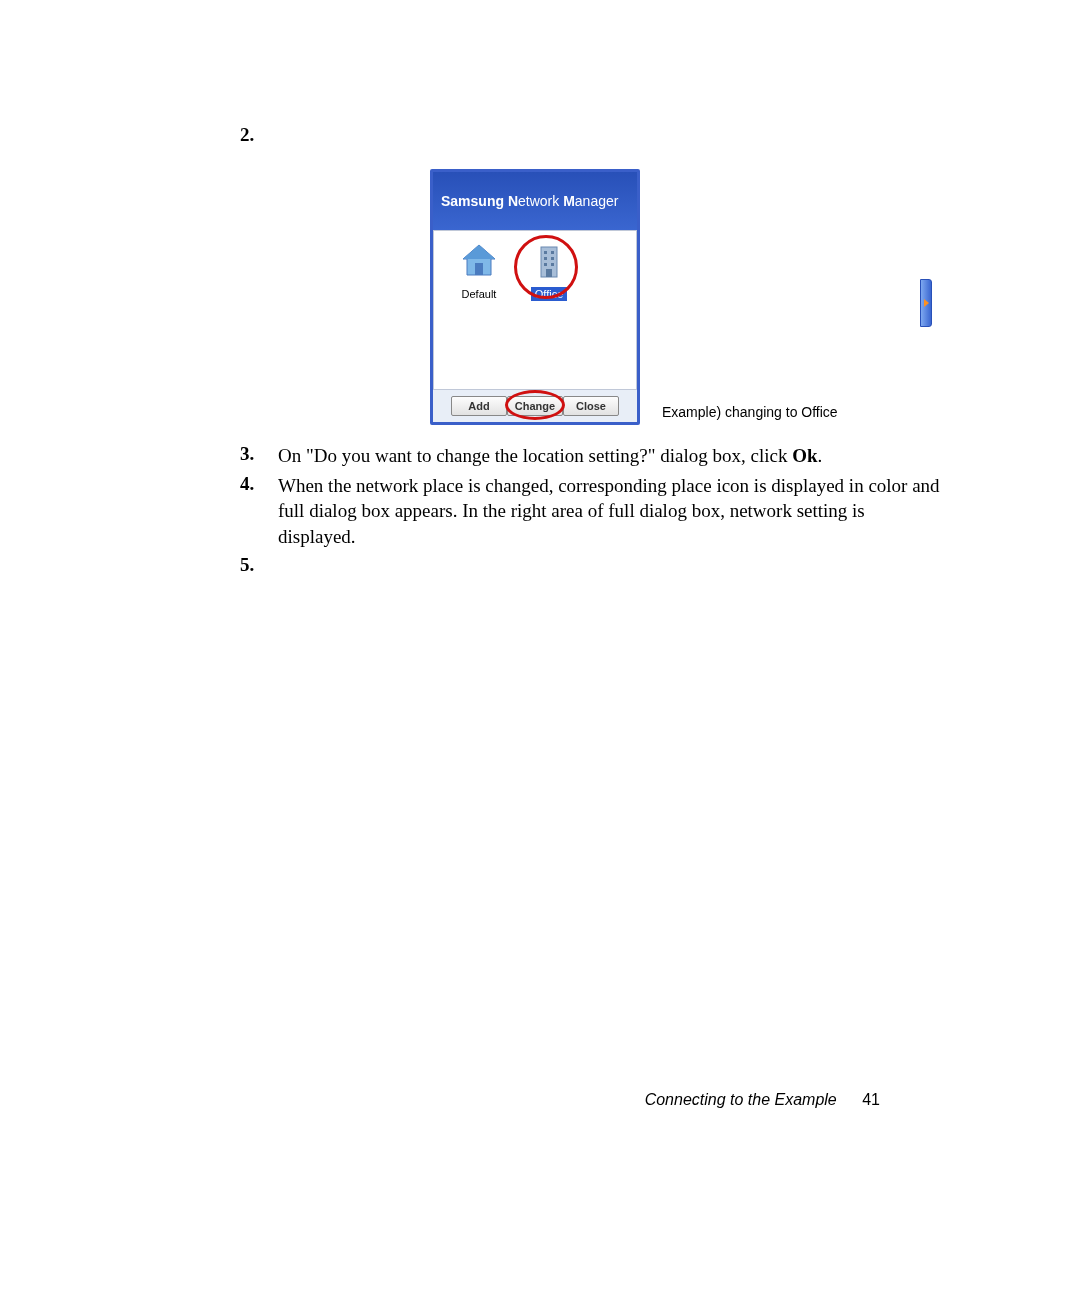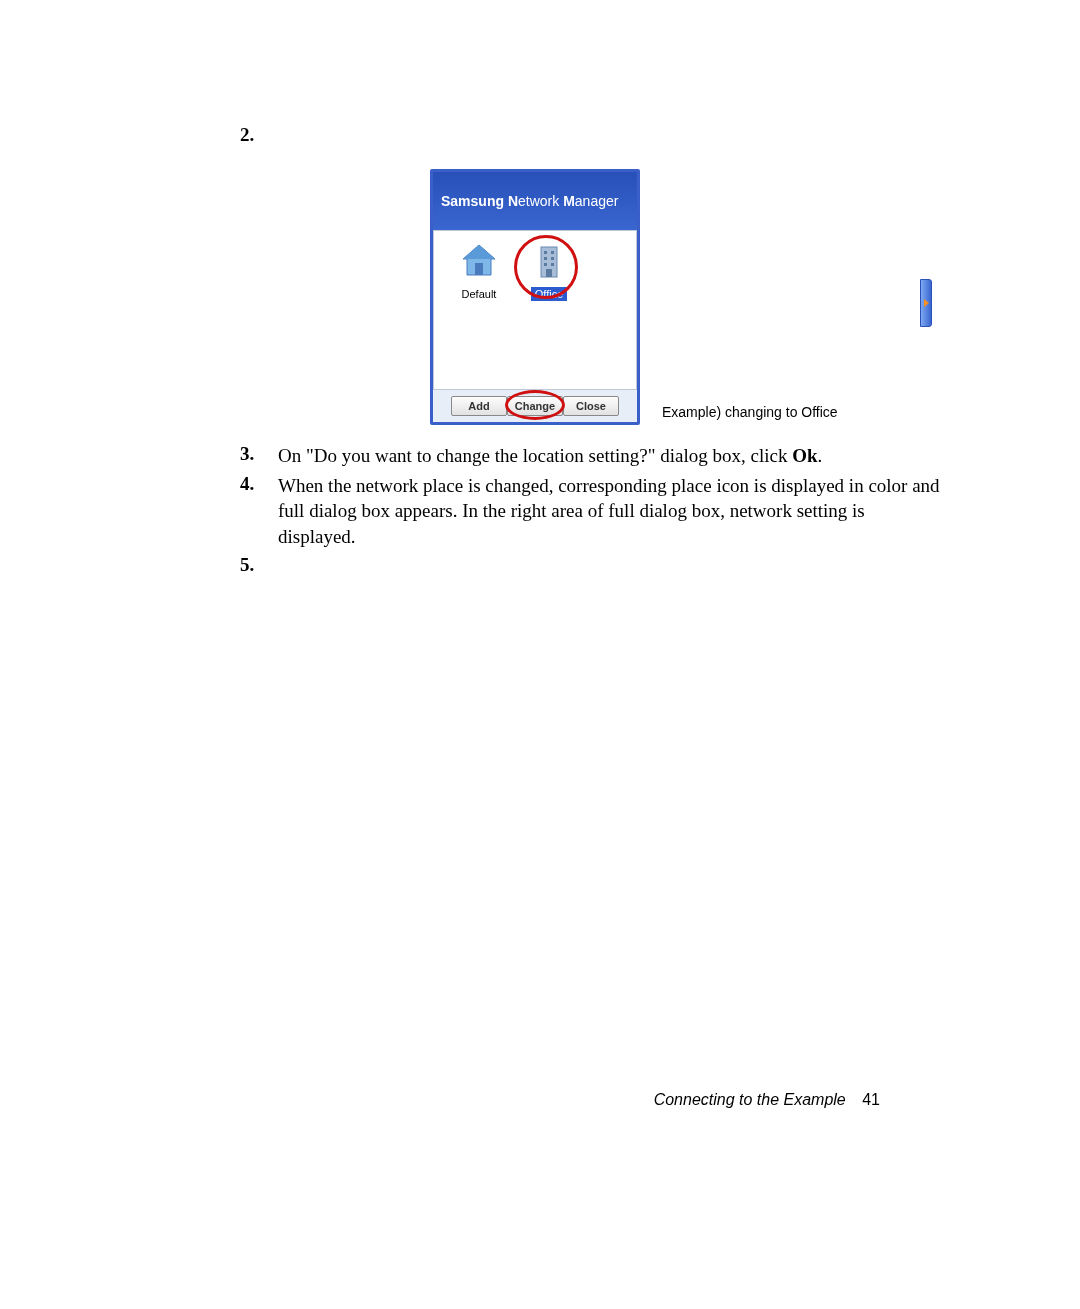--- a/index.html
+++ b/index.html
@@ -143,21 +143,21 @@
     .footer {
       position: absolute;
       bottom: 200px;
       right: 200px;
       font-family: Arial, sans-serif;
       font-style: italic;
       font-size: 16px;
     }
     .footer .page-num {
       font-style: normal;
-      margin-left: 12px;
+      margin-left: 21px;
     }
   </style>
 </head>
 <body>
 
 <div class="content-area">
 
   <div class="list-item">
     <div class="list-number">2.</div>
   </div>

